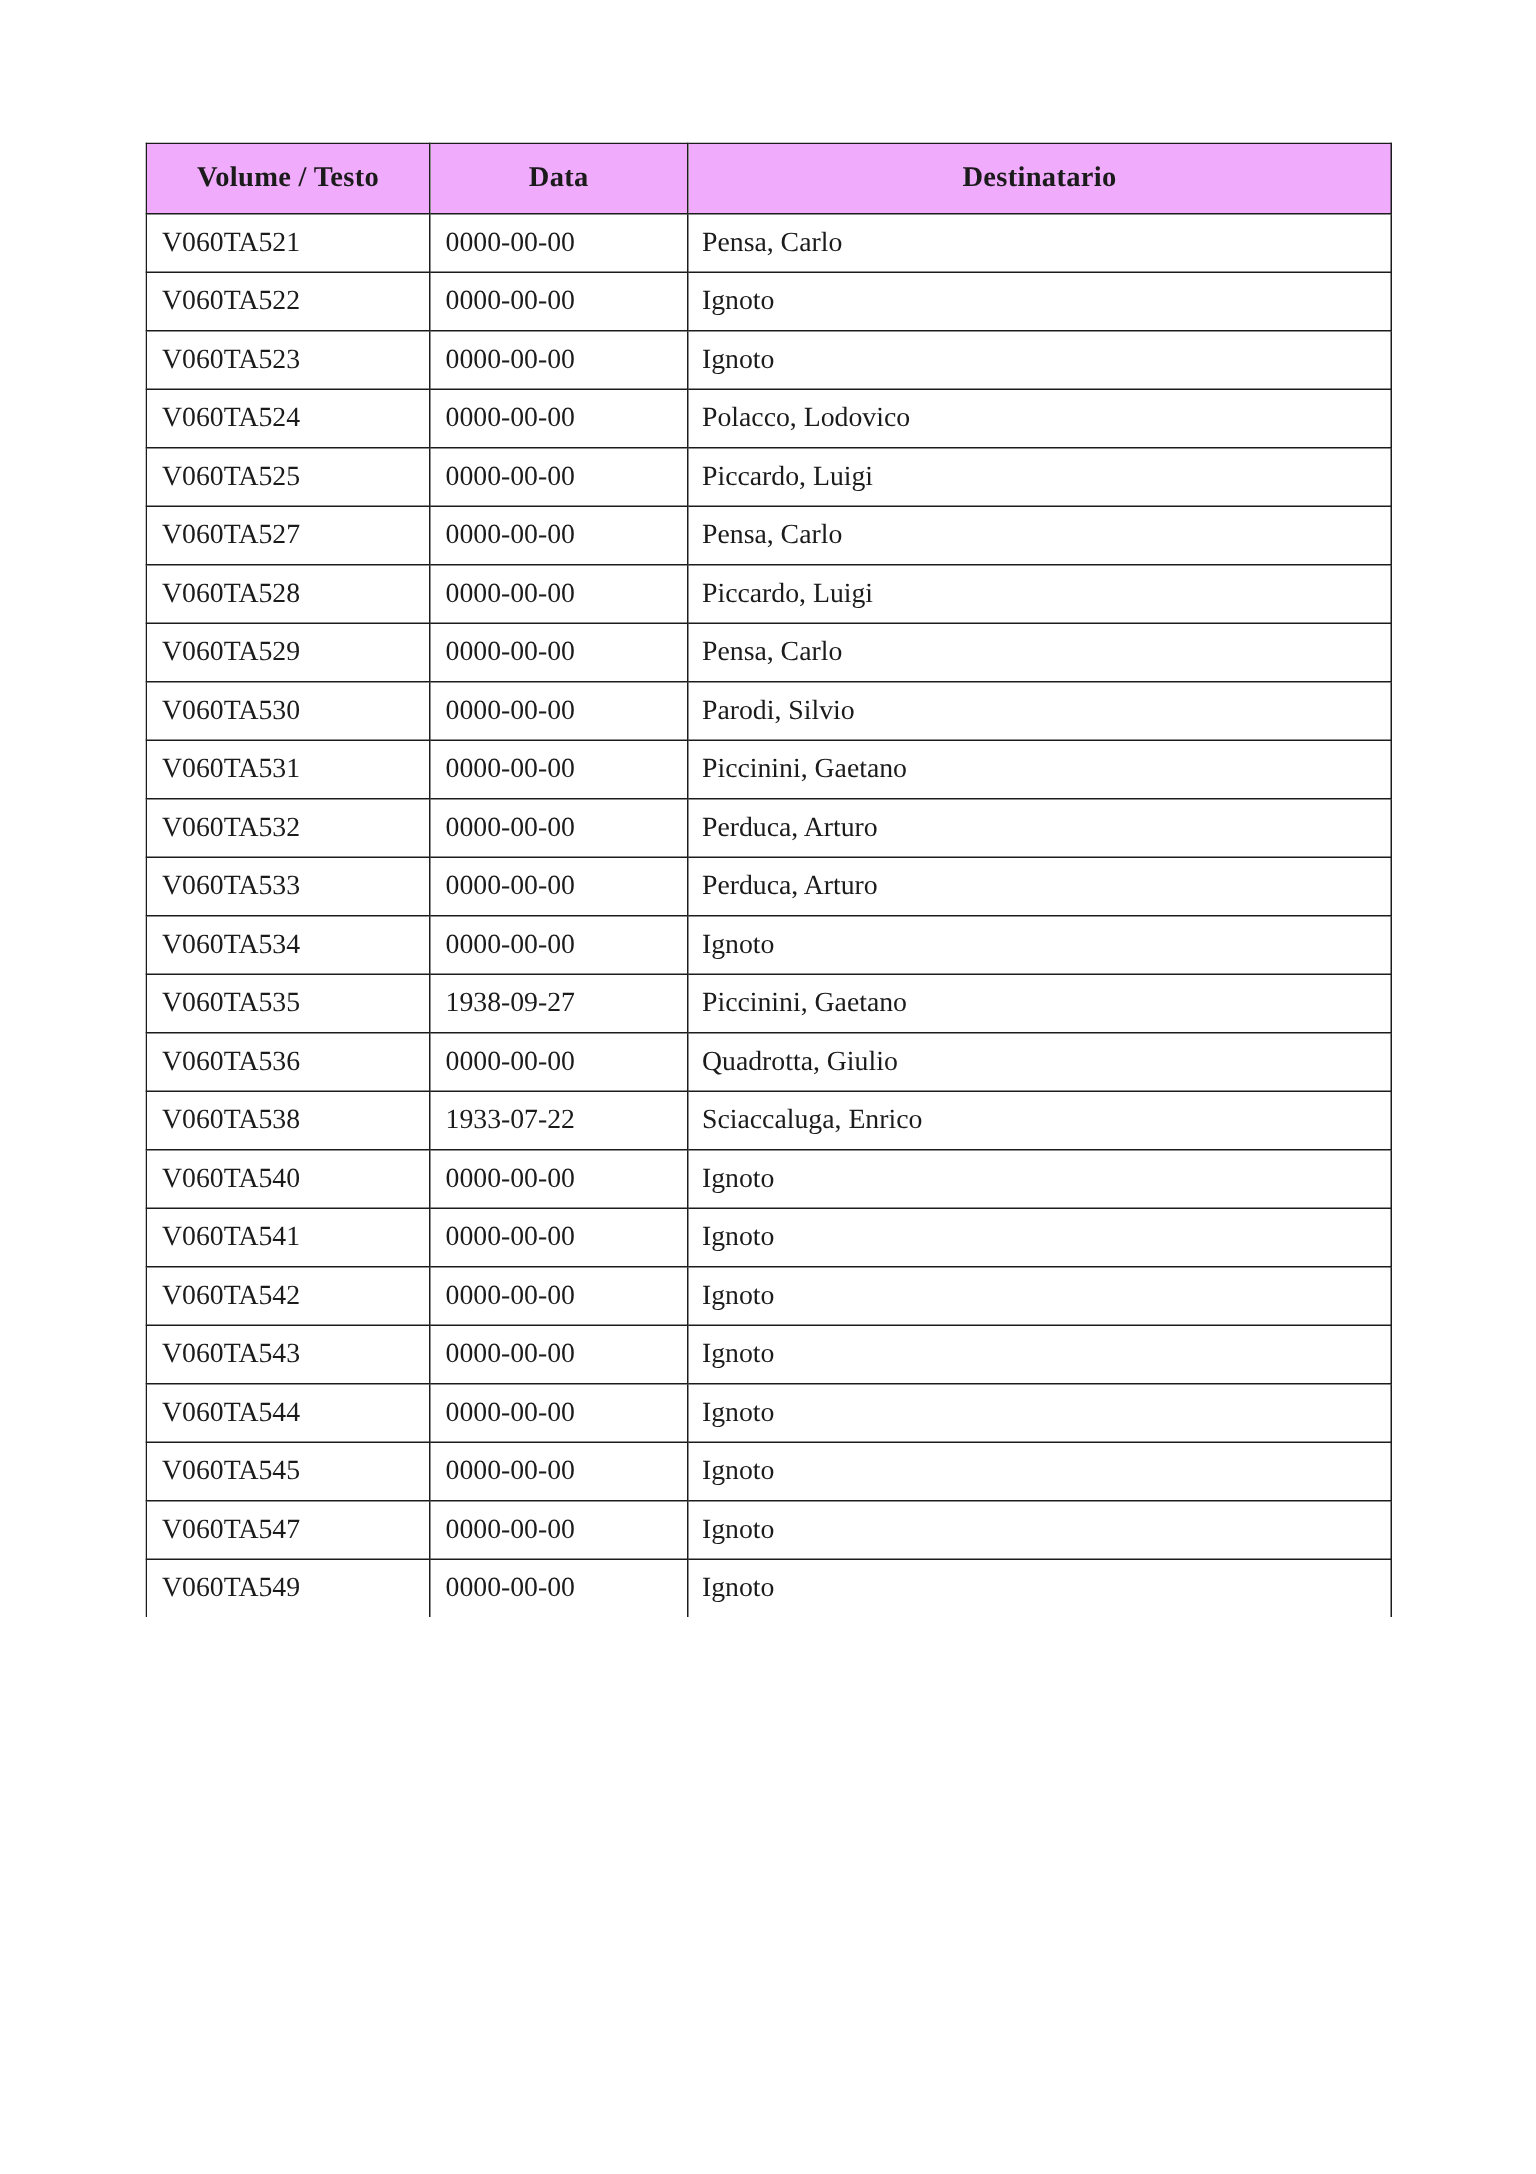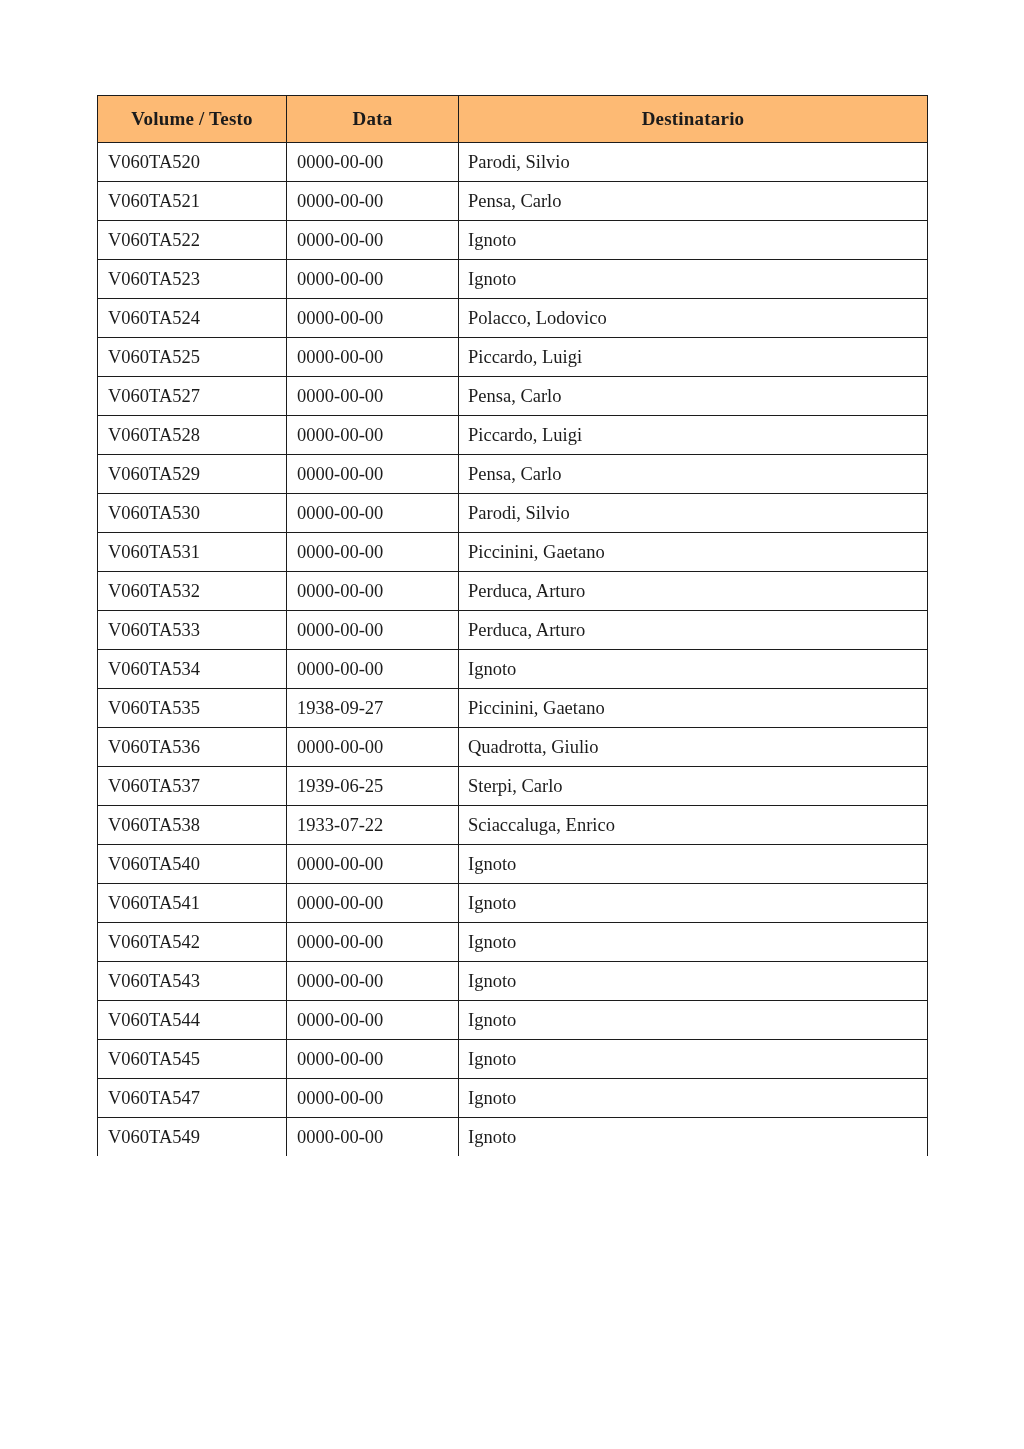--- a/index.html
+++ b/index.html
@@ -29,21 +29,21 @@
     table-layout: fixed;
   }
   table.archive th,
   table.archive td {
     border: 1px solid #1c1c1c;
     overflow: hidden;
     white-space: nowrap;
   }
   table.archive th {
     height: 44px;
-    background: #fdba74;
+    background: #f0abfc;
     font-weight: bold;
     font-size: 19px;
     text-align: center;
     vertical-align: middle;
     letter-spacing: 0.2px;
   }
   table.archive td {
     height: 38px;
     font-size: 18.5px;
     vertical-align: middle;
@@ -70,25 +70,20 @@
     </colgroup>
     <thead>
       <tr>
         <th>Volume / Testo</th>
         <th>Data</th>
         <th>Destinatario</th>
       </tr>
     </thead>
     <tbody id="table-body">
         <tr>
-          <td class="col-vol">V060TA520</td>
-          <td class="col-data">0000-00-00</td>
-          <td class="col-dest">Parodi, Silvio</td>
-        </tr>
-        <tr>
           <td class="col-vol">V060TA521</td>
           <td class="col-data">0000-00-00</td>
           <td class="col-dest">Pensa, Carlo</td>
         </tr>
         <tr>
           <td class="col-vol">V060TA522</td>
           <td class="col-data">0000-00-00</td>
           <td class="col-dest">Ignoto</td>
         </tr>
         <tr>
@@ -148,25 +143,20 @@
         </tr>
         <tr>
           <td class="col-vol">V060TA535</td>
           <td class="col-data">1938-09-27</td>
           <td class="col-dest">Piccinini, Gaetano</td>
         </tr>
         <tr>
           <td class="col-vol">V060TA536</td>
           <td class="col-data">0000-00-00</td>
           <td class="col-dest">Quadrotta, Giulio</td>
-        </tr>
-        <tr>
-          <td class="col-vol">V060TA537</td>
-          <td class="col-data">1939-06-25</td>
-          <td class="col-dest">Sterpi, Carlo</td>
         </tr>
         <tr>
           <td class="col-vol">V060TA538</td>
           <td class="col-data">1933-07-22</td>
           <td class="col-dest">Sciaccaluga, Enrico</td>
         </tr>
         <tr>
           <td class="col-vol">V060TA540</td>
           <td class="col-data">0000-00-00</td>
           <td class="col-dest">Ignoto</td>

